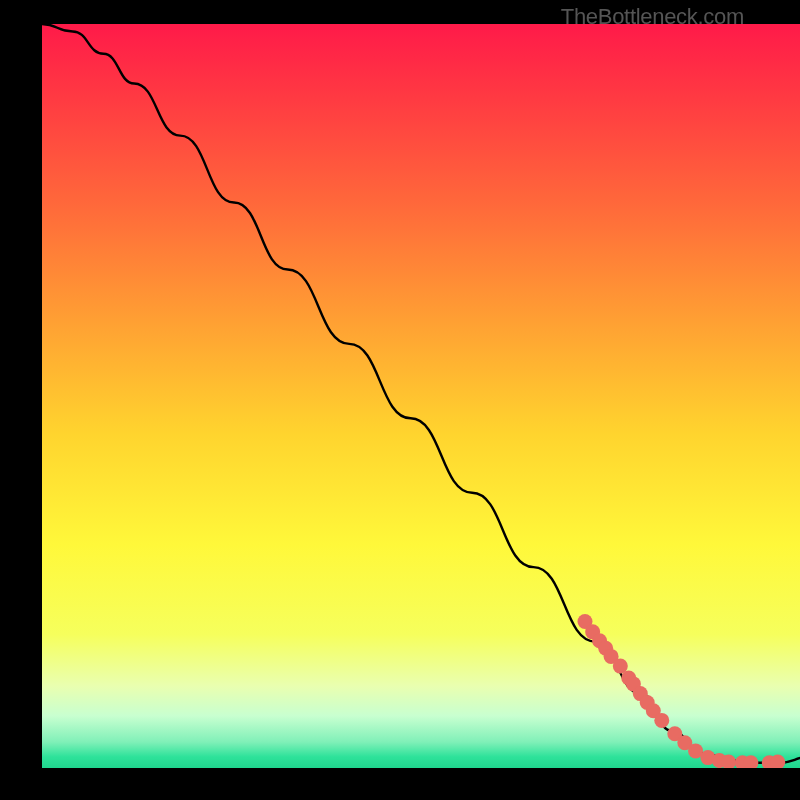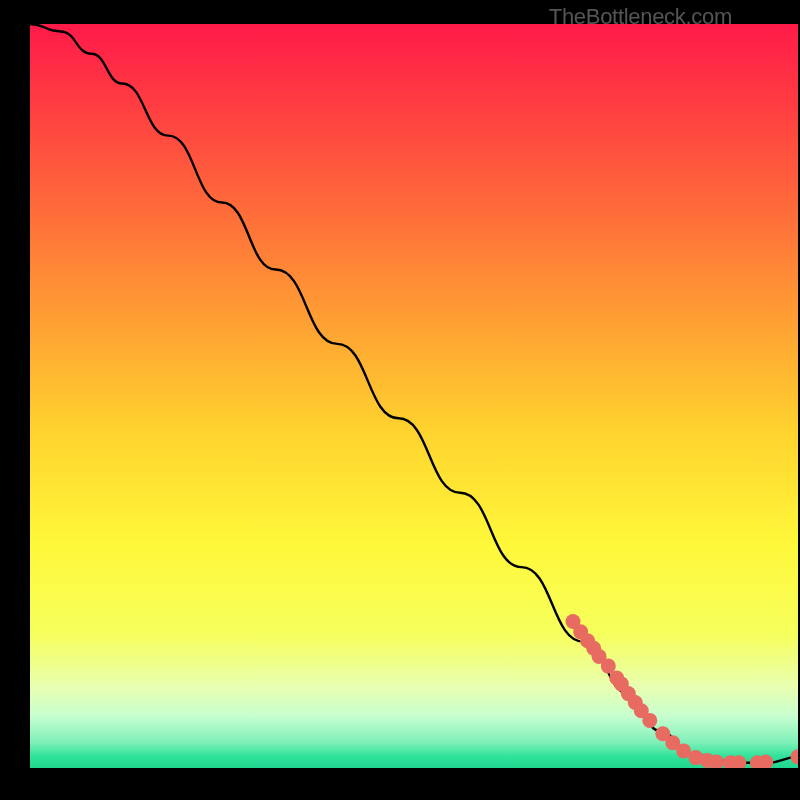--- a/index.html
+++ b/index.html
@@ -7,21 +7,21 @@
     padding: 0;
     background: #000;
     width: 800px;
     height: 800px;
     font-family: Arial, sans-serif;
     position: relative;
   }
   .frame {
     position: absolute;
     top: 0;
-    left: 0;
+    left: 12px;
     width: 736px;
     height: 800px;
     background: #000;
   }
   .plot-area {
     position: absolute;
     left: 30px;
     top: 24px;
     width: 768px;
     height: 744px;

